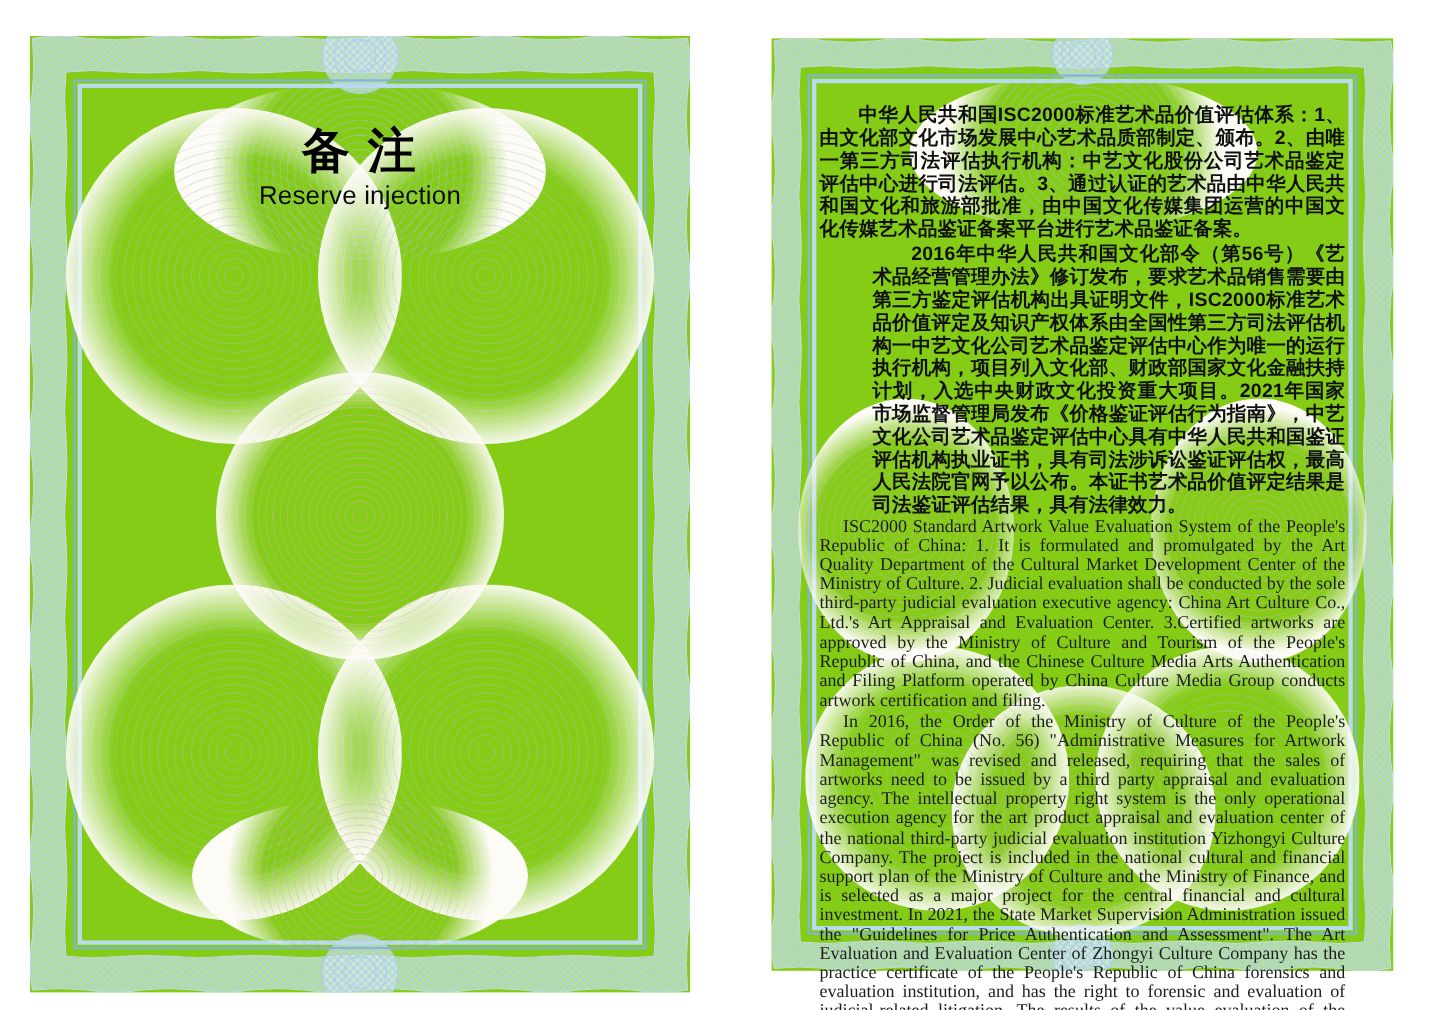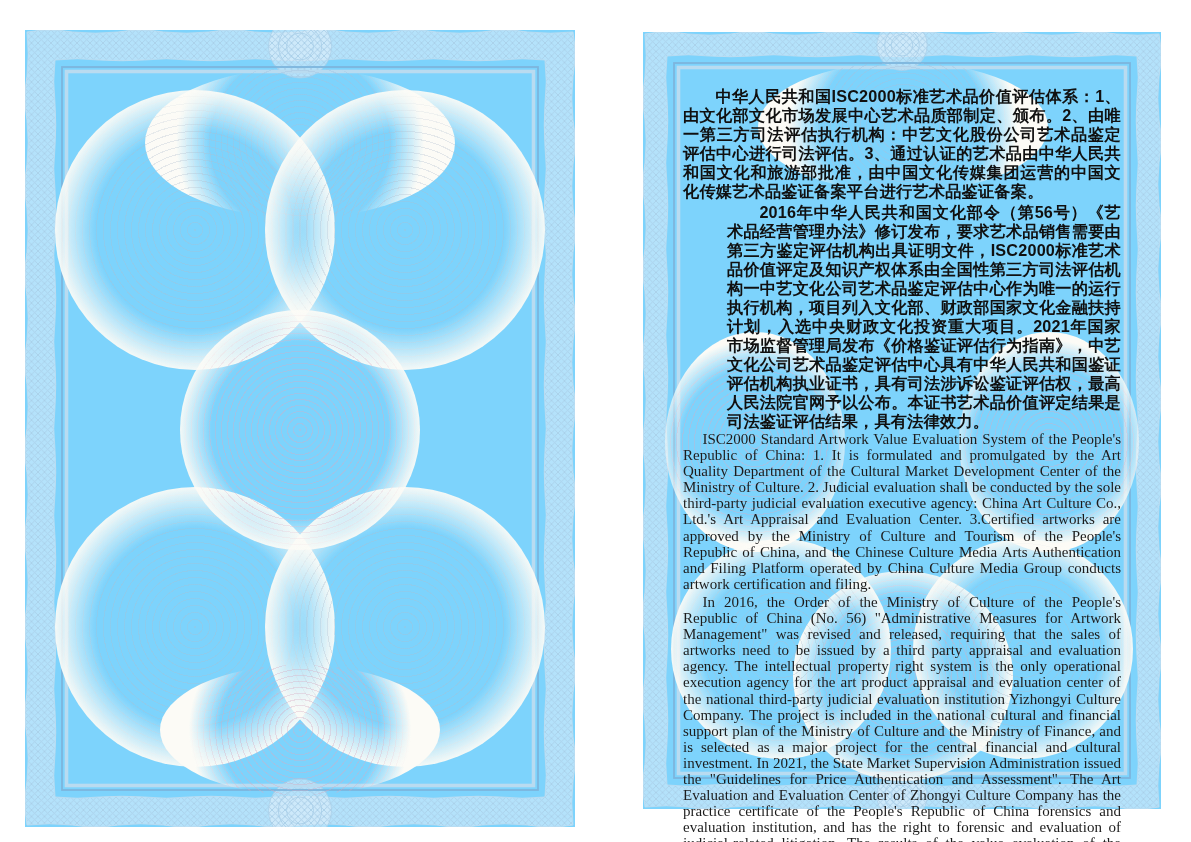--- a/index.html
+++ b/index.html
@@ -1,20 +1,20 @@
 <!DOCTYPE html>
 <html><head>
 <meta charset="utf-8">
 <style>
   html,body{margin:0;padding:0;}
   body{
     width:1191px;height:842px;position:relative;background:#ffffff;
     font-family:"Liberation Sans",sans-serif;overflow:hidden;
   }
-  .page{position:absolute;background:#7dd3fc;}
+  .page{position:absolute;background:#84cc16;}
   .page-left{left:25px;top:30px;width:550px;height:797px;}
   .page-right{left:643px;top:32px;width:518px;height:777px;}
   svg.border-svg{position:absolute;left:0;top:0;width:100%;height:100%;display:block;}
   .interior{position:absolute;z-index:2;}
   .page-left .interior{inset:48px;}
   .page-right .interior{inset:42px 40px;}
   
   .wm{position:absolute;border-radius:50%;z-index:1;pointer-events:none;}
   .wm.blue{background:
     radial-gradient(circle, rgba(252,251,246,0) 52%, rgba(252,251,246,1) 72%),
@@ -69,20 +69,26 @@
     </svg>
 
   <div class="wm blue" style="left:120px;top:38px;width:310px;height:150px;"></div>
   <div class="wm gray" style="left:30px;top:60px;width:280px;height:280px;"></div>
   <div class="wm gray" style="right:30px;top:60px;width:280px;height:280px;"></div>
   <div class="wm gray" style="left:30px;bottom:60px;width:280px;height:280px;"></div>
   <div class="wm gray" style="right:30px;bottom:60px;width:280px;height:280px;"></div>
   <div class="wm pink" style="left:155px;top:280px;width:240px;height:240px;"></div>
   <div class="wm pink" style="left:135px;bottom:32px;width:280px;height:130px;"></div>
 
+  <div class="interior">
+    <div class="title-wrap">
+      <div class="title-zh">备 注</div>
+      <div class="title-en">Reserve injection</div>
+    </div>
+  </div>
 </div>
 
 <div class="page page-right">
   <svg class="border-svg" viewBox="0 0 518 777">
       <defs>
         <pattern id="lat1" width="6.5" height="6.5" patternUnits="userSpaceOnUse">
           <rect width="6.5" height="6.5" fill="rgba(226,239,249,0.55)"></rect>
           <path d="M0 0L6.5 6.5M6.5 0L0 6.5" stroke="#a9cfe9" stroke-width="0.9" fill="none"></path>
         </pattern>
       </defs>

